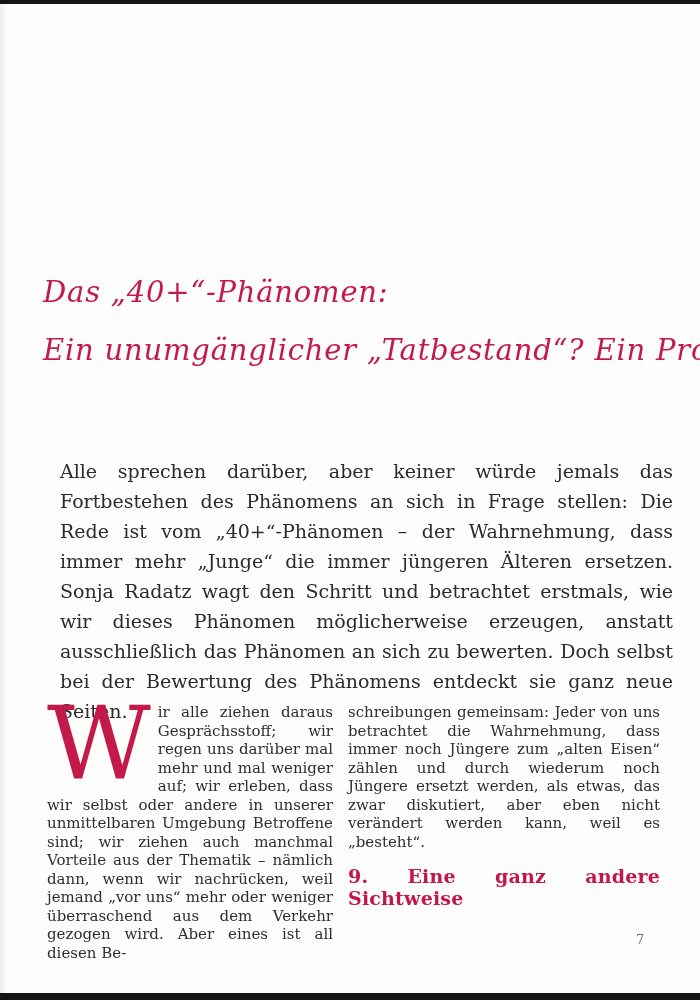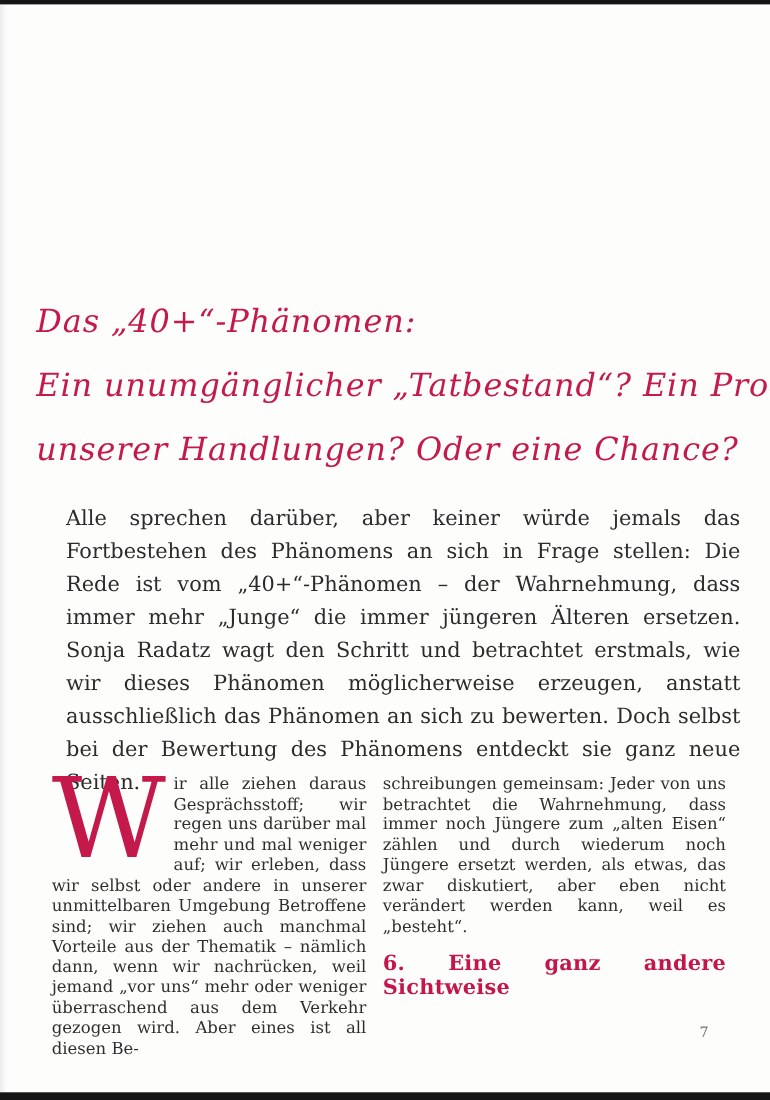--- a/index.html
+++ b/index.html
@@ -27,21 +27,21 @@
   .edge-bar.bottom { bottom: 0; height: 7px; }
   .scan-edge {
     position: absolute;
     left: 0; top: 4px; bottom: 7px;
     width: 6px;
     background: linear-gradient(to right, rgba(180,188,195,0.25), rgba(255,255,255,0));
   }
 
   .article-title {
     position: absolute;
-    left: 33px;
+    left: 43px;
     top: 263px;
     width: 613px;
     font-family: "DejaVu Serif", "Liberation Serif", serif;
     font-style: italic;
     font-size: 29px;
     line-height: 58px;
     letter-spacing: 0.8px;
     color: #c41a4b;
     white-space: nowrap;
   }
@@ -107,31 +107,30 @@
 <body>
 
 <div class="page">
 
   <div class="edge-bar top"></div>
   <div class="scan-edge"></div>
 
   <div class="article-title">
     <div>Das „40+“-Phänomen:</div>
     <div>Ein unumgänglicher „Tatbestand“? Ein Produkt</div>
-    <div>unserer Handlungen? Oder eine Chance?</div>
   </div>
 
   <div class="intro">Alle sprechen darüber, aber keiner würde jemals das Fortbestehen des Phänomens an sich in Frage stellen: Die Rede ist vom „40+“-Phänomen – der Wahrnehmung, dass immer mehr „Junge“ die immer jüngeren Älteren ersetzen. Sonja Radatz wagt den Schritt und betrachtet erstmals, wie wir dieses Phänomen möglicherweise erzeugen, anstatt ausschließlich das Phänomen an sich zu bewerten. Doch selbst bei der Bewertung des Phänomens entdeckt sie ganz neue Seiten.</div>
 
   <div class="columns">
     <div class="col left">
       <span class="drop-cap">W</span><span>ir alle ziehen daraus Gesprächsstoff; wir regen uns darüber mal mehr und mal weniger auf; wir erleben, dass wir selbst oder andere in unserer unmittelbaren Umgebung Betroffene sind; wir ziehen auch manchmal Vorteile aus der Thematik – nämlich dann, wenn wir nachrücken, weil jemand „vor uns“ mehr oder weniger überraschend aus dem Verkehr gezogen wird. Aber eines ist all diesen Be-</span>
     </div>
     <div class="col right">
       <div>schreibungen gemeinsam: Jeder von uns betrachtet die Wahrnehmung, dass immer noch Jüngere zum „alten Eisen“ zählen und durch wiederum noch Jüngere ersetzt werden, als etwas, das zwar diskutiert, aber eben nicht verändert werden kann, weil es „besteht“.</div>
-      <div class="section-heading">6. Eine ganz andere Sichtweise</div>
+      <div class="section-heading">9. Eine ganz andere Sichtweise</div>
     </div>
   </div>
 
   <div class="page-number">7</div>
 
   <div class="edge-bar bottom"></div>
 </div>
 
 </body></html>

